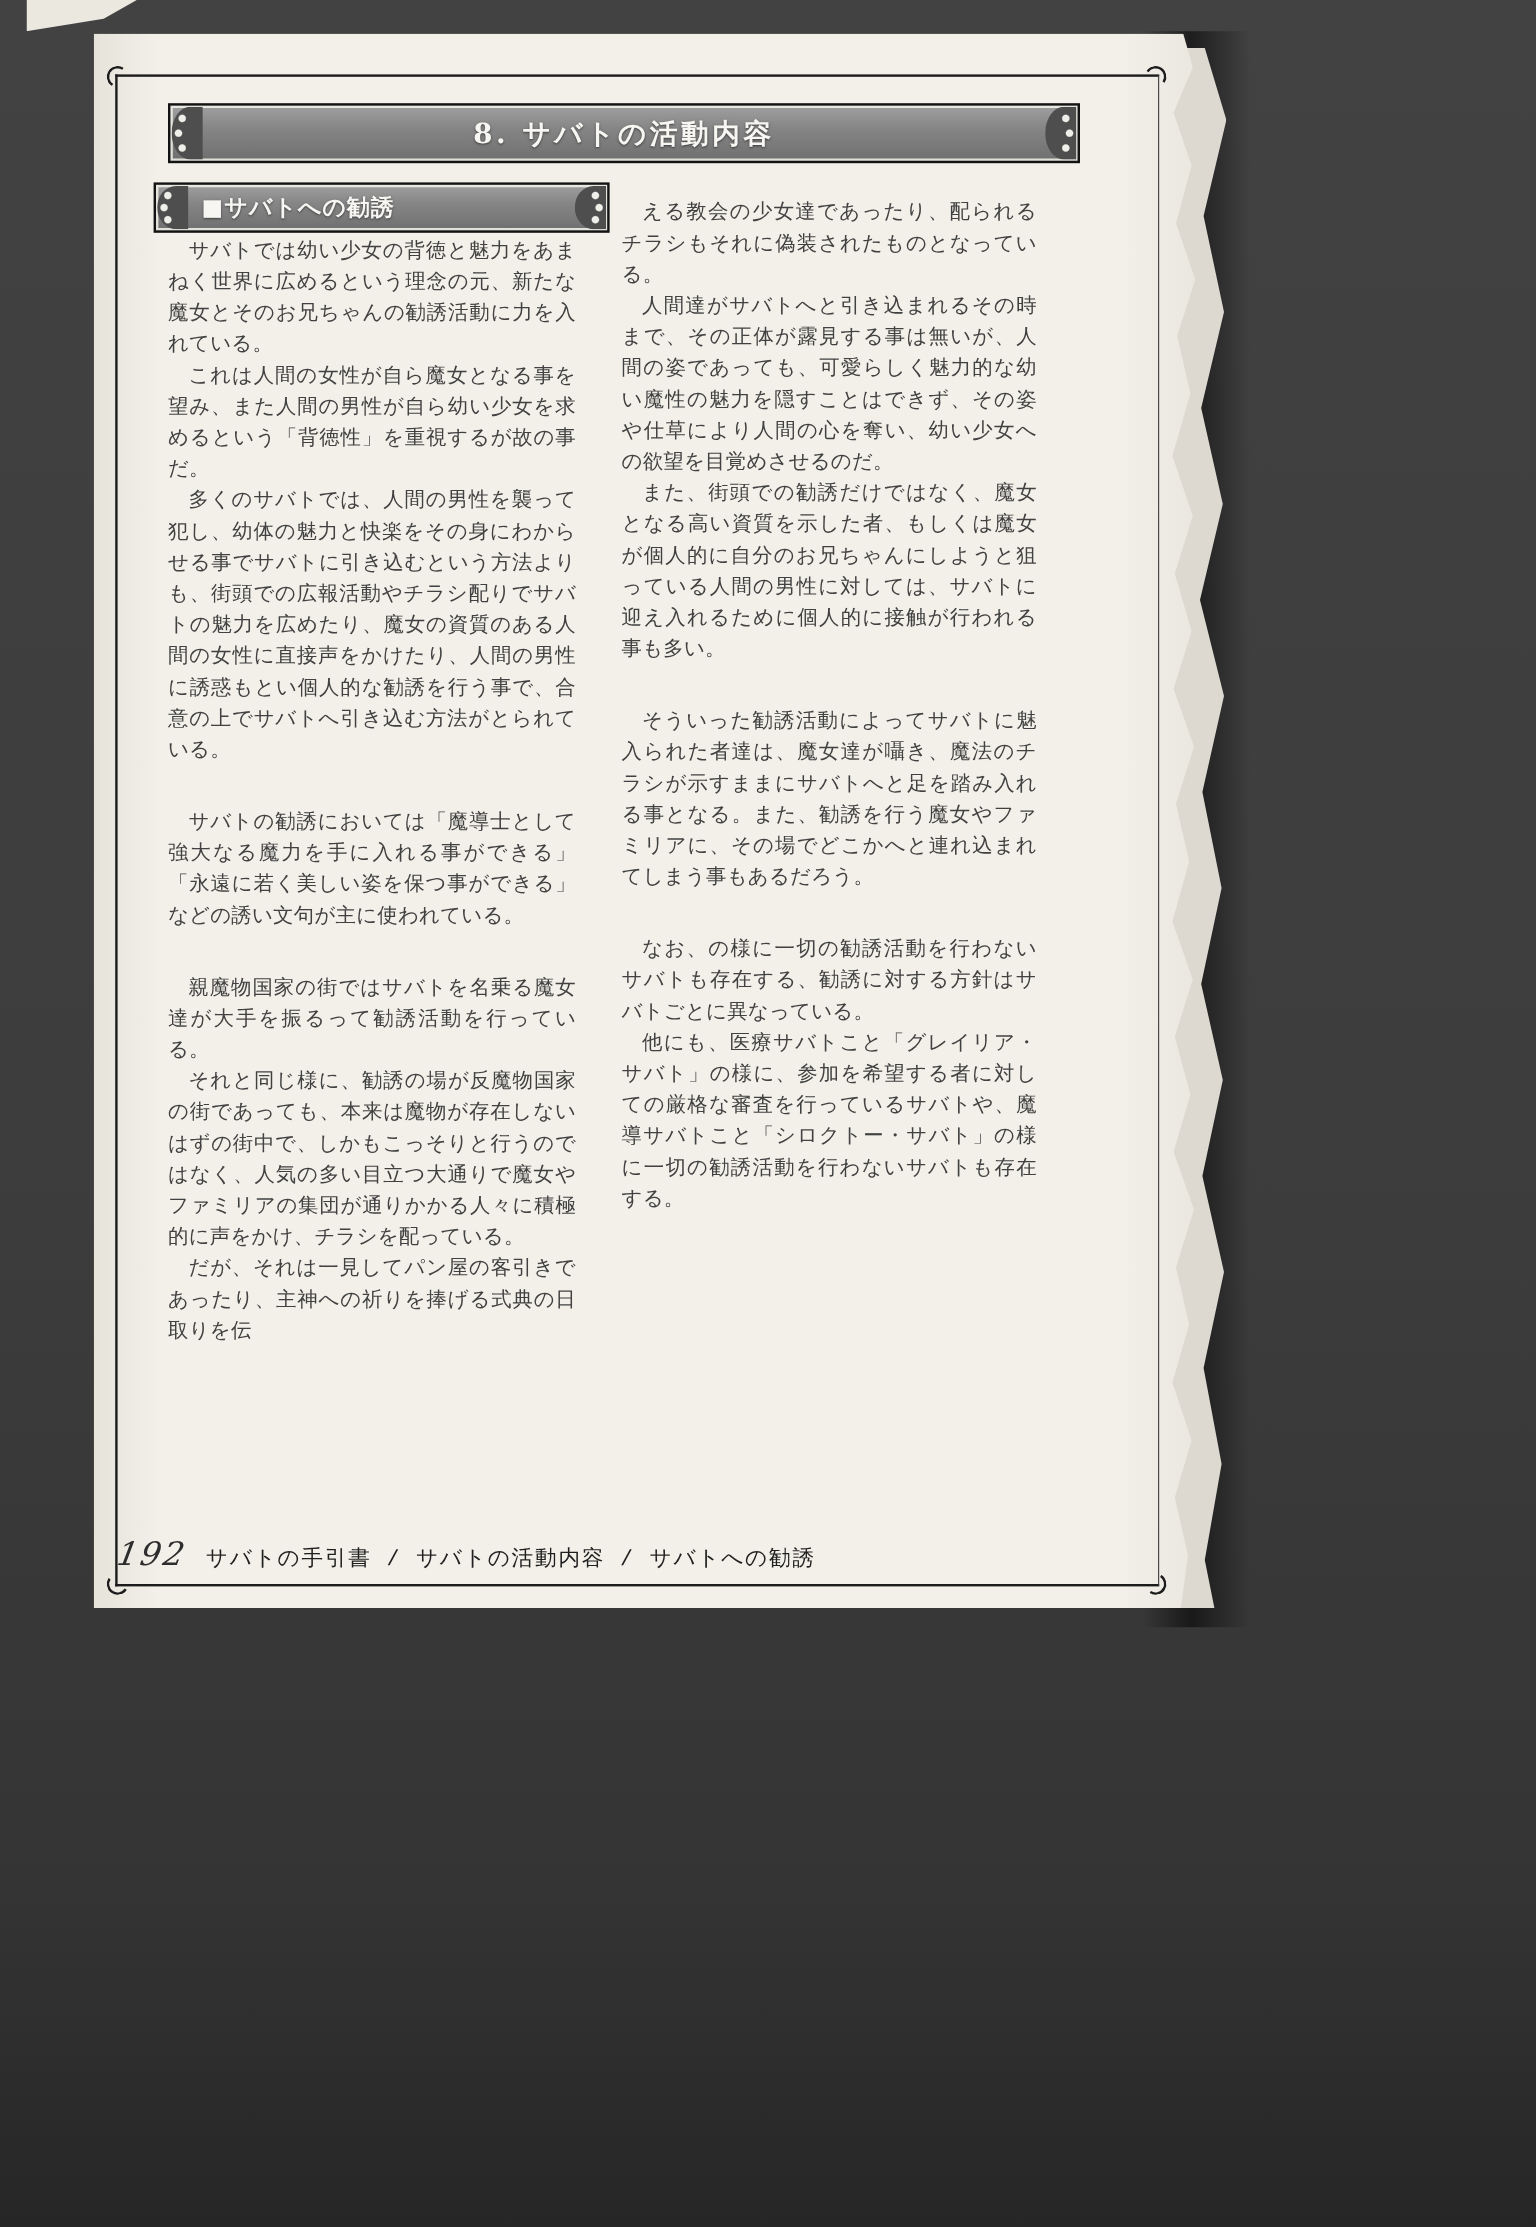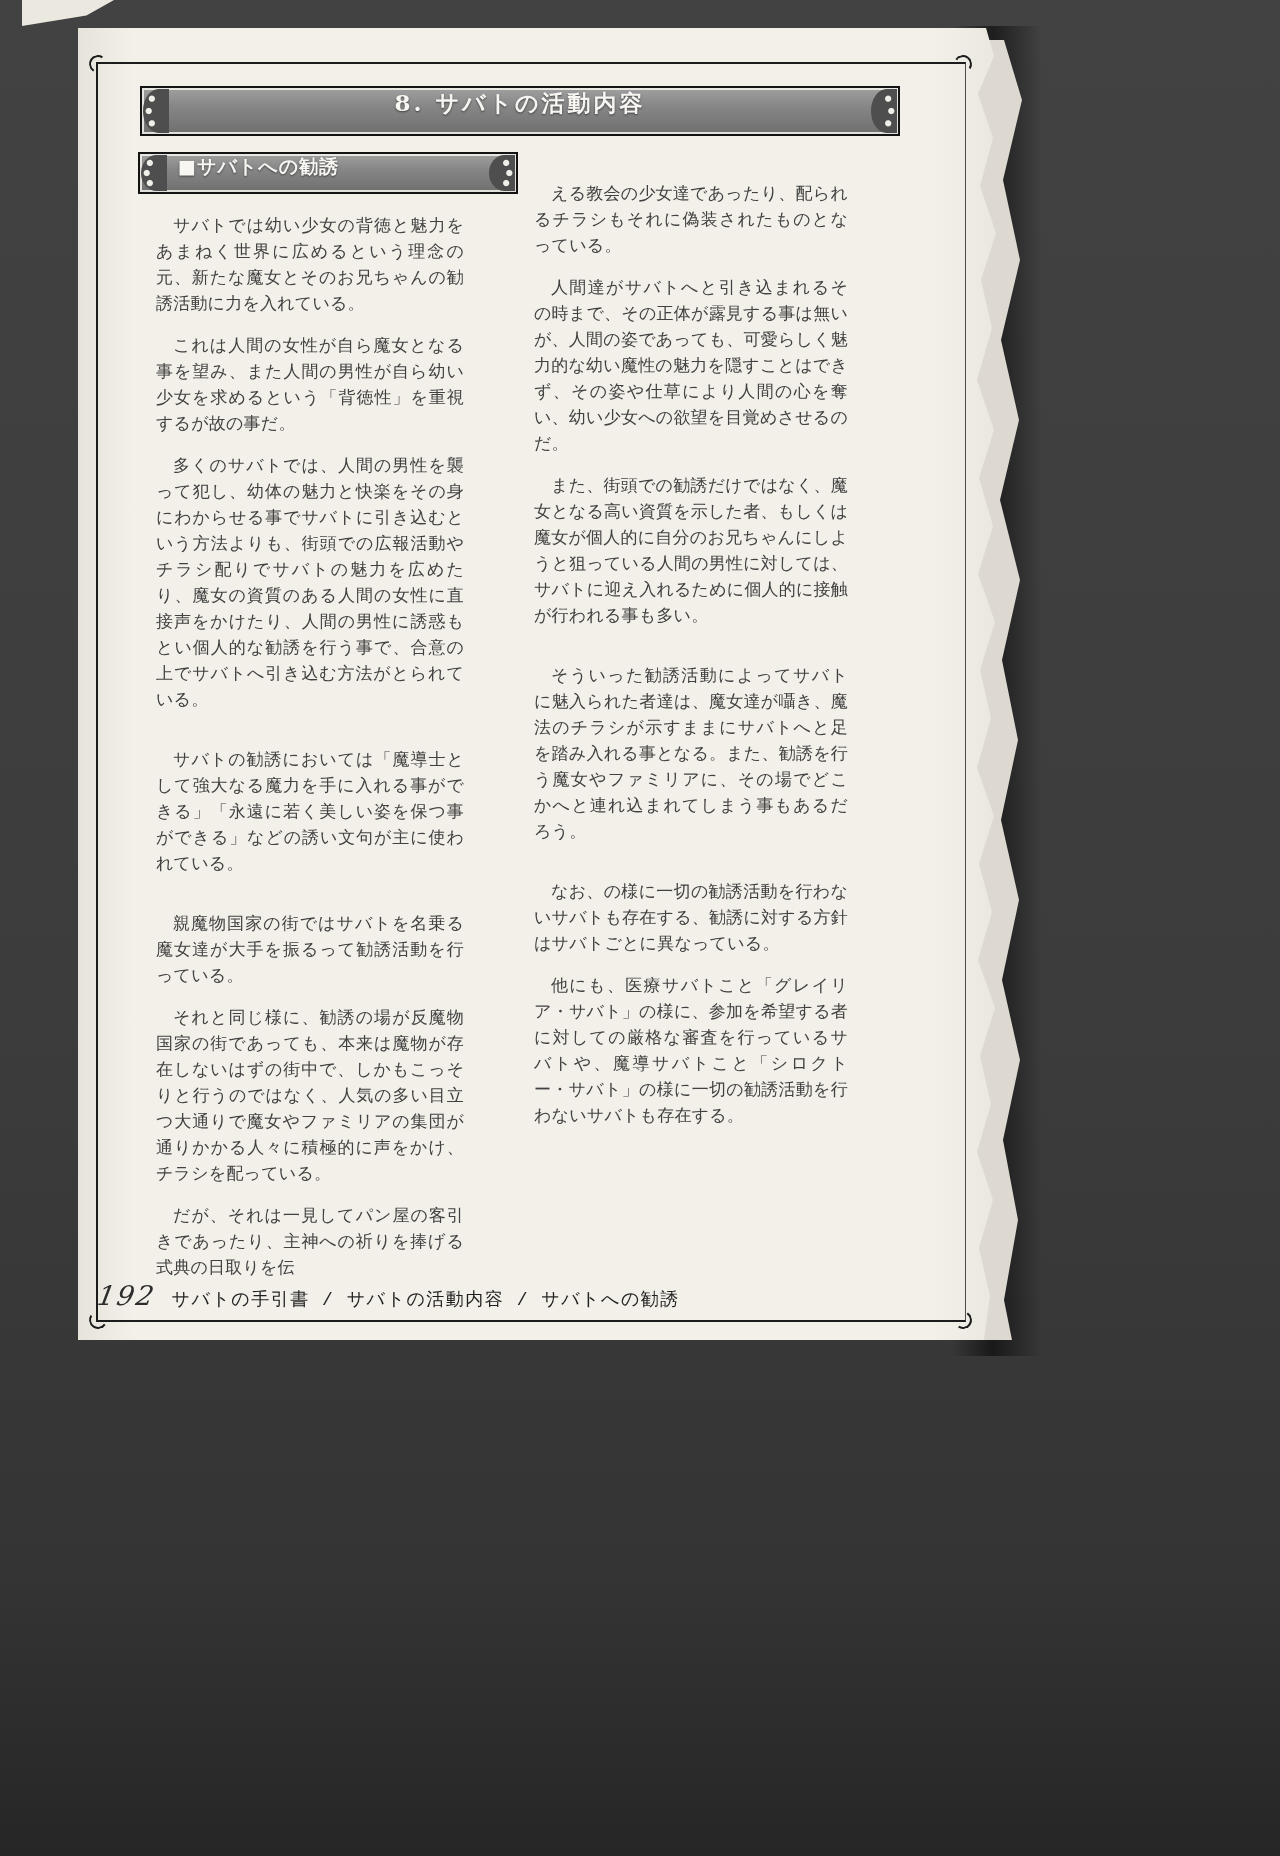--- a/index.html
+++ b/index.html
@@ -39,47 +39,47 @@
   .curl-tl{left:-9px;top:-9px;transform:rotate(-12deg);}
   .curl-bl{left:-9px;bottom:-9px;transform:rotate(-102deg);}
   .curl-tr{right:-7px;top:-9px;transform:rotate(78deg);}
   .curl-br{right:-7px;bottom:-9px;transform:rotate(168deg);}
   
   .bar{
     position:absolute;
     background:linear-gradient(180deg,#a0a0a0 0%,#868686 40%,#6f6f6f 100%);
     border:2px solid #131313;
     box-shadow:inset 0 0 0 2px rgba(245,243,236,.85);
-    display:flex;
+    display:flex;align-items:center;
   }
   .bar-cap{
     position:absolute;top:1px;bottom:1px;width:26px;background-color:#4e4e4e;
     background-image:
       radial-gradient(circle at 34% 22%,#efefe9 2.6px,transparent 3.6px),
       radial-gradient(circle at 22% 50%,#efefe9 2.6px,transparent 3.6px),
       radial-gradient(circle at 34% 78%,#efefe9 2.6px,transparent 3.6px);
   }
   .cap-left{left:1px;border-radius:60% 0 0 60%/50% 0 0 50%;}
   .cap-right{right:1px;border-radius:0 60% 60% 0/0 50% 50% 0;transform:scaleX(-1);}
   .chapter-banner{left:62px;top:58px;width:756px;height:46px;justify-content:center;}
   .chapter-banner .bar-text{
     color:#f7f6f2;font-size:23px;letter-spacing:3px;font-weight:bold;
     text-shadow:0 1px 2px rgba(0,0,0,.55);
   }
-  .section-bar{left:60px;top:124px;width:376px;height:38px;}
+  .section-bar{left:50px;top:124px;width:376px;height:38px;}
   .section-bar .bar-text{
     color:#f7f6f2;font-size:19px;letter-spacing:1px;font-weight:bold;
     padding-left:38px;text-shadow:0 1px 2px rgba(0,0,0,.5);
   }
   
   .column{position:absolute;width:340px;}
   .col-left{left:62px;top:168px;}
   .col-right{left:440px;top:136px;width:346px;}
   .para{
-    margin:16px;text-indent:1em;text-align:justify;
+    margin:0;text-indent:1em;text-align:justify;
     font-size:17px;line-height:26px;color:#414141;
     letter-spacing:.2px;
   }
   .group + .group{margin-top:34px;}
   
   .footer{position:absolute;left:20px;top:1252px;display:flex;align-items:baseline;gap:16px;}
   .page-num{
     font-style:italic;font-size:27px;color:#2d2d2d;
     transform:skewX(-10deg);letter-spacing:2px;
   }

